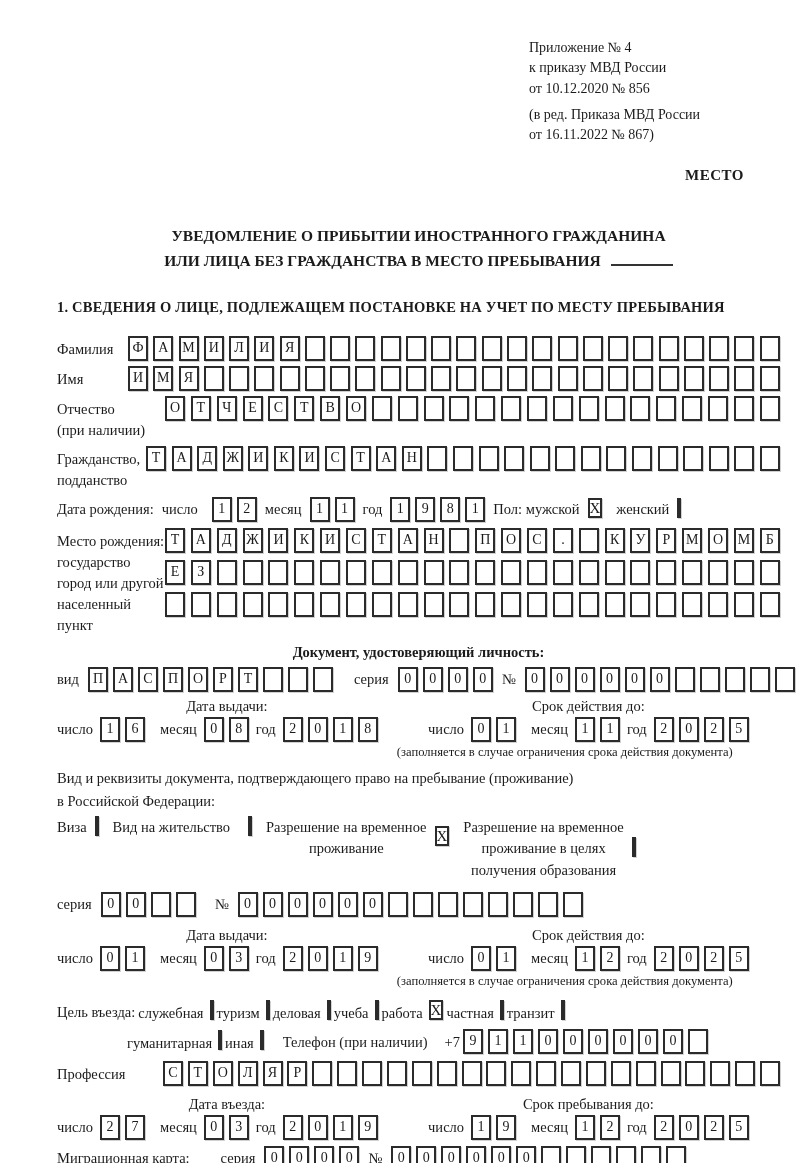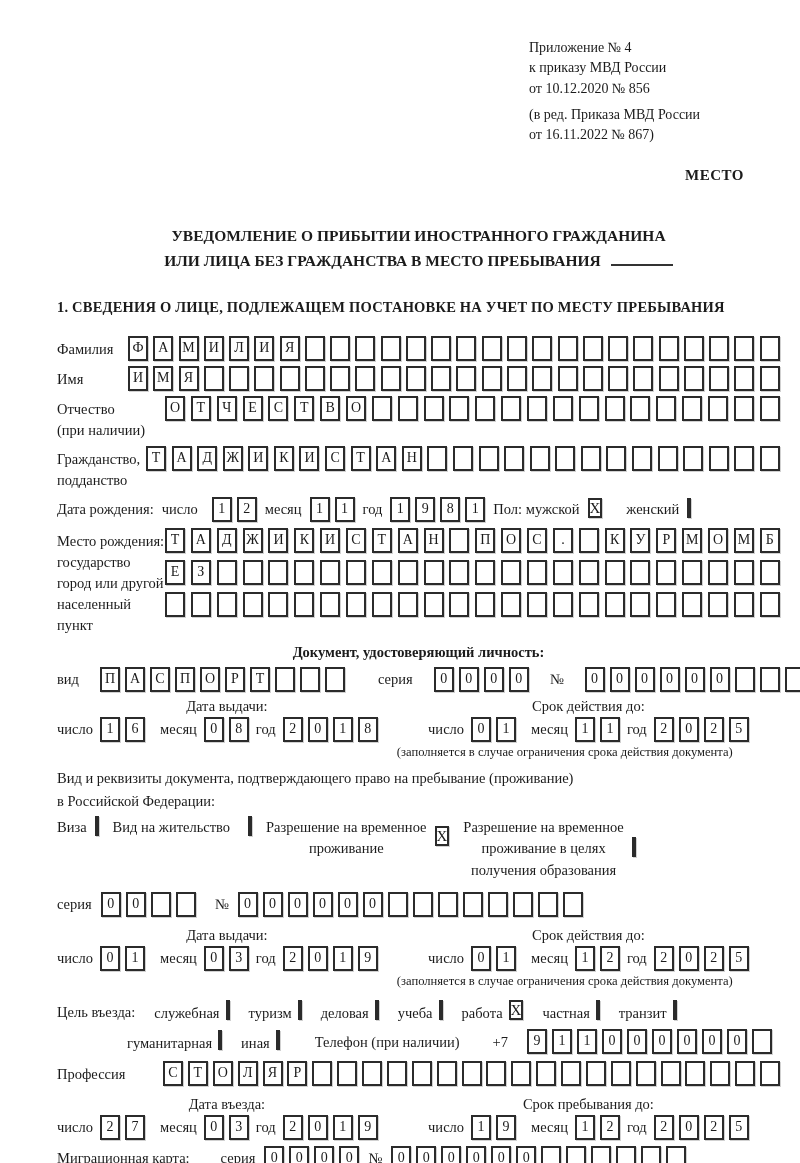--- a/index.html
+++ b/index.html
@@ -33,21 +33,21 @@
   .daterow { display:flex; margin-bottom:4px; }
   .datecol-l { flex:0 0 47%; }
   .datecol-r { flex:1 1 auto; }
   .dr-title { text-align:center; margin-bottom:2px; }
   .dgroup { display:flex; align-items:flex-start; gap:7px; }
   .dgroup .w { padding-top:4px; }
   .note { font-size:12.6px; text-align:left; margin-top:3px; }
   .permits { display:flex; align-items:flex-start; gap:14px; margin-top:4px; margin-bottom:10px; }
   .permit { display:flex; align-items:center; gap:8px; }
   .permit .plbl { text-align:center; line-height:1.5; padding-top:3px; }
-  .purpose { display:flex; align-items:flex-start; flex-wrap:wrap; gap:19px; margin-bottom:7px; }
+  .purpose { display:flex; align-items:flex-start; flex-wrap:wrap; gap:3px; margin-bottom:7px; }
   .purpose .opt { display:flex; gap:6px; align-items:flex-end; }
   .purpose .olbl { padding-top:5px; }
   .mt6 { margin-top:6px; } .mt10 { margin-top:10px; }
 </style>
 </head>
 <body>
 
 <div class="annex">
   <div>Приложение № 4</div>
   <div>к приказу МВД России</div>
@@ -212,21 +212,21 @@
     </span>
   <span class="inline-lbl">год</span>
   <span class="cells-fixed">
       <span class="cell">1</span>
       <span class="cell">9</span>
       <span class="cell">8</span>
       <span class="cell">1</span>
     </span>
   <span class="inline-lbl">Пол: мужской</span>
   <span><span class="cell cb">X</span></span>
-  <span class="inline-lbl" style="margin-left:16px">женский</span>
+  <span class="inline-lbl" style="margin-left:6px">женский</span>
   <span><span class="cell cb"></span></span>
 </div>
 
 <div class="row mt6">
   <div class="lbl" style="width:108px">
     <div>Место рождения:</div>
     <div>государство</div>
     <div>город или другой</div>
     <div>населенный пункт</div>
   </div>
@@ -307,21 +307,21 @@
         <span class="cell"></span>
         <span class="cell"></span>
         <span class="cell"></span>
         <span class="cell"></span>
       </div>
   </div>
 </div>
 
 <div class="doc-heading">Документ, удостоверяющий личность:</div>
 
-<div class="row" style="gap:21px">
+<div class="row" style="gap:9px">
   <span class="inline-lbl" style="width:46px">вид</span>
   <span class="cells-fixed">
       <span class="cell">П</span>
       <span class="cell">А</span>
       <span class="cell">С</span>
       <span class="cell">П</span>
       <span class="cell">О</span>
       <span class="cell">Р</span>
       <span class="cell">Т</span>
       <span class="cell"></span>

